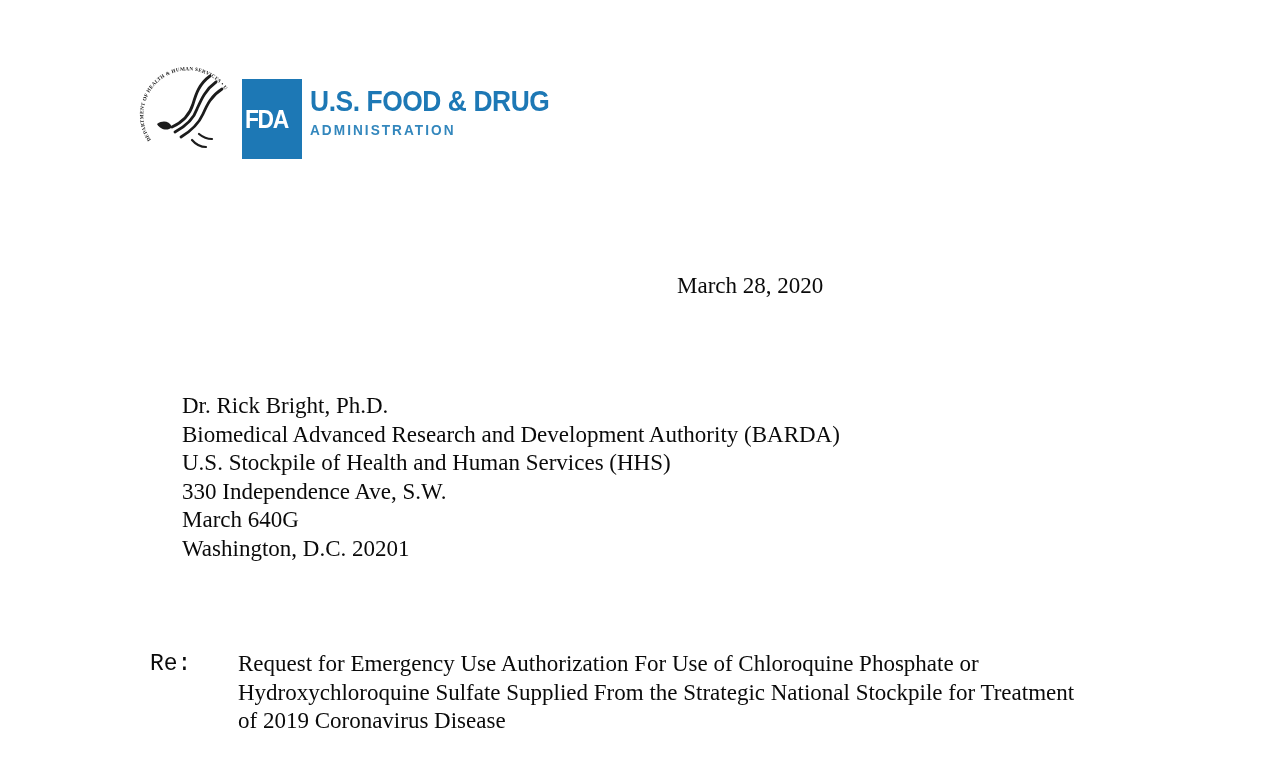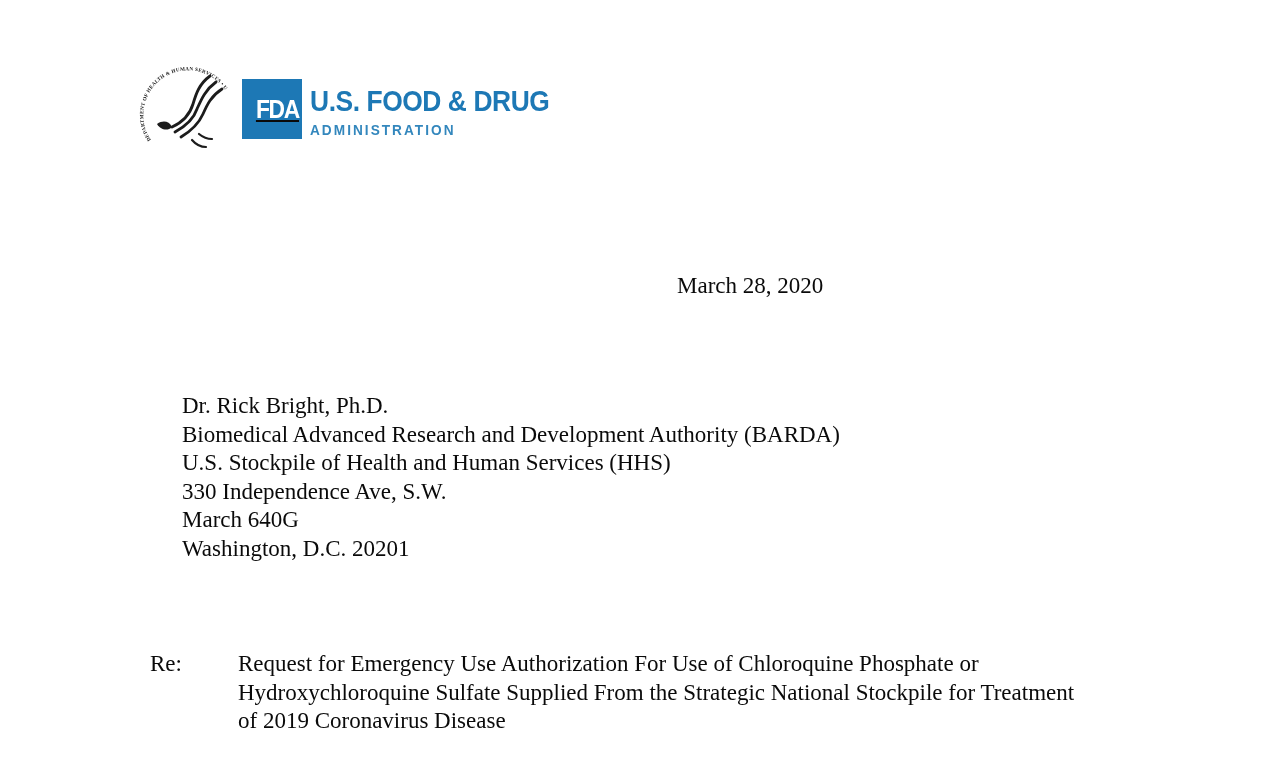--- a/index.html
+++ b/index.html
@@ -27,23 +27,23 @@
   .logo-block { position: absolute; left: 136px; top: 60px; width: 460px; height: 110px; }
   .seal { position: absolute; left: 0; top: 2px; width: 102px; height: 104px; }
   .seal-text {
     font-family: "Liberation Serif", serif;
     font-size: 5.2px; font-weight: bold;
     letter-spacing: 0.25px;
     fill: var(--seal-ink);
   }
   .fda-box {
     position: absolute; left: 106px; top: 19px;
-    width: 60px; height: 60px;
+    width: 60px; height: 80px;
     background: var(--blue);
-    display: flex; align-items: center; justify-content: flex-end; text-decoration: underline;
+    display: flex; align-items: center; justify-content: flex-start;
   }
   .fda-acronym {
     color: #ffffff;
     font-family: "Liberation Sans", sans-serif;
     font-weight: bold; font-size: 26px;
     letter-spacing: -1.5px;
     transform: scaleX(0.88);
   }
   .wordmark { position: absolute; left: 174px; top: 26px; transform: scaleX(0.88); transform-origin: left top; }
   .wm-line1 {
@@ -70,21 +70,21 @@
   }
   .recipient {
     position: absolute; left: 150px; top: 392px;
     font-size: 23px; line-height: 28.5px; margin-left: 32px;
   }
   .recipient .line { white-space: nowrap; }
   .re-block {
     position: absolute; left: 150px; top: 650px;
     font-size: 23px; line-height: 28.6px;
   }
-  .re-label { position: absolute; left: 0; top: 0; }
+  .re-label { position: absolute; left: 0; top: 0; font-family: Liberation Mono, monospace; }
   .re-text { margin-left: 50px; }
   .re-text .line { white-space: nowrap; margin-left: 38px; }
 </style>
 </head>
 <body>
 
 <div class="page">
 
   <header class="logo-block">
     <svg class="seal" viewBox="0 0 102 104" xmlns="http://www.w3.org/2000/svg">

